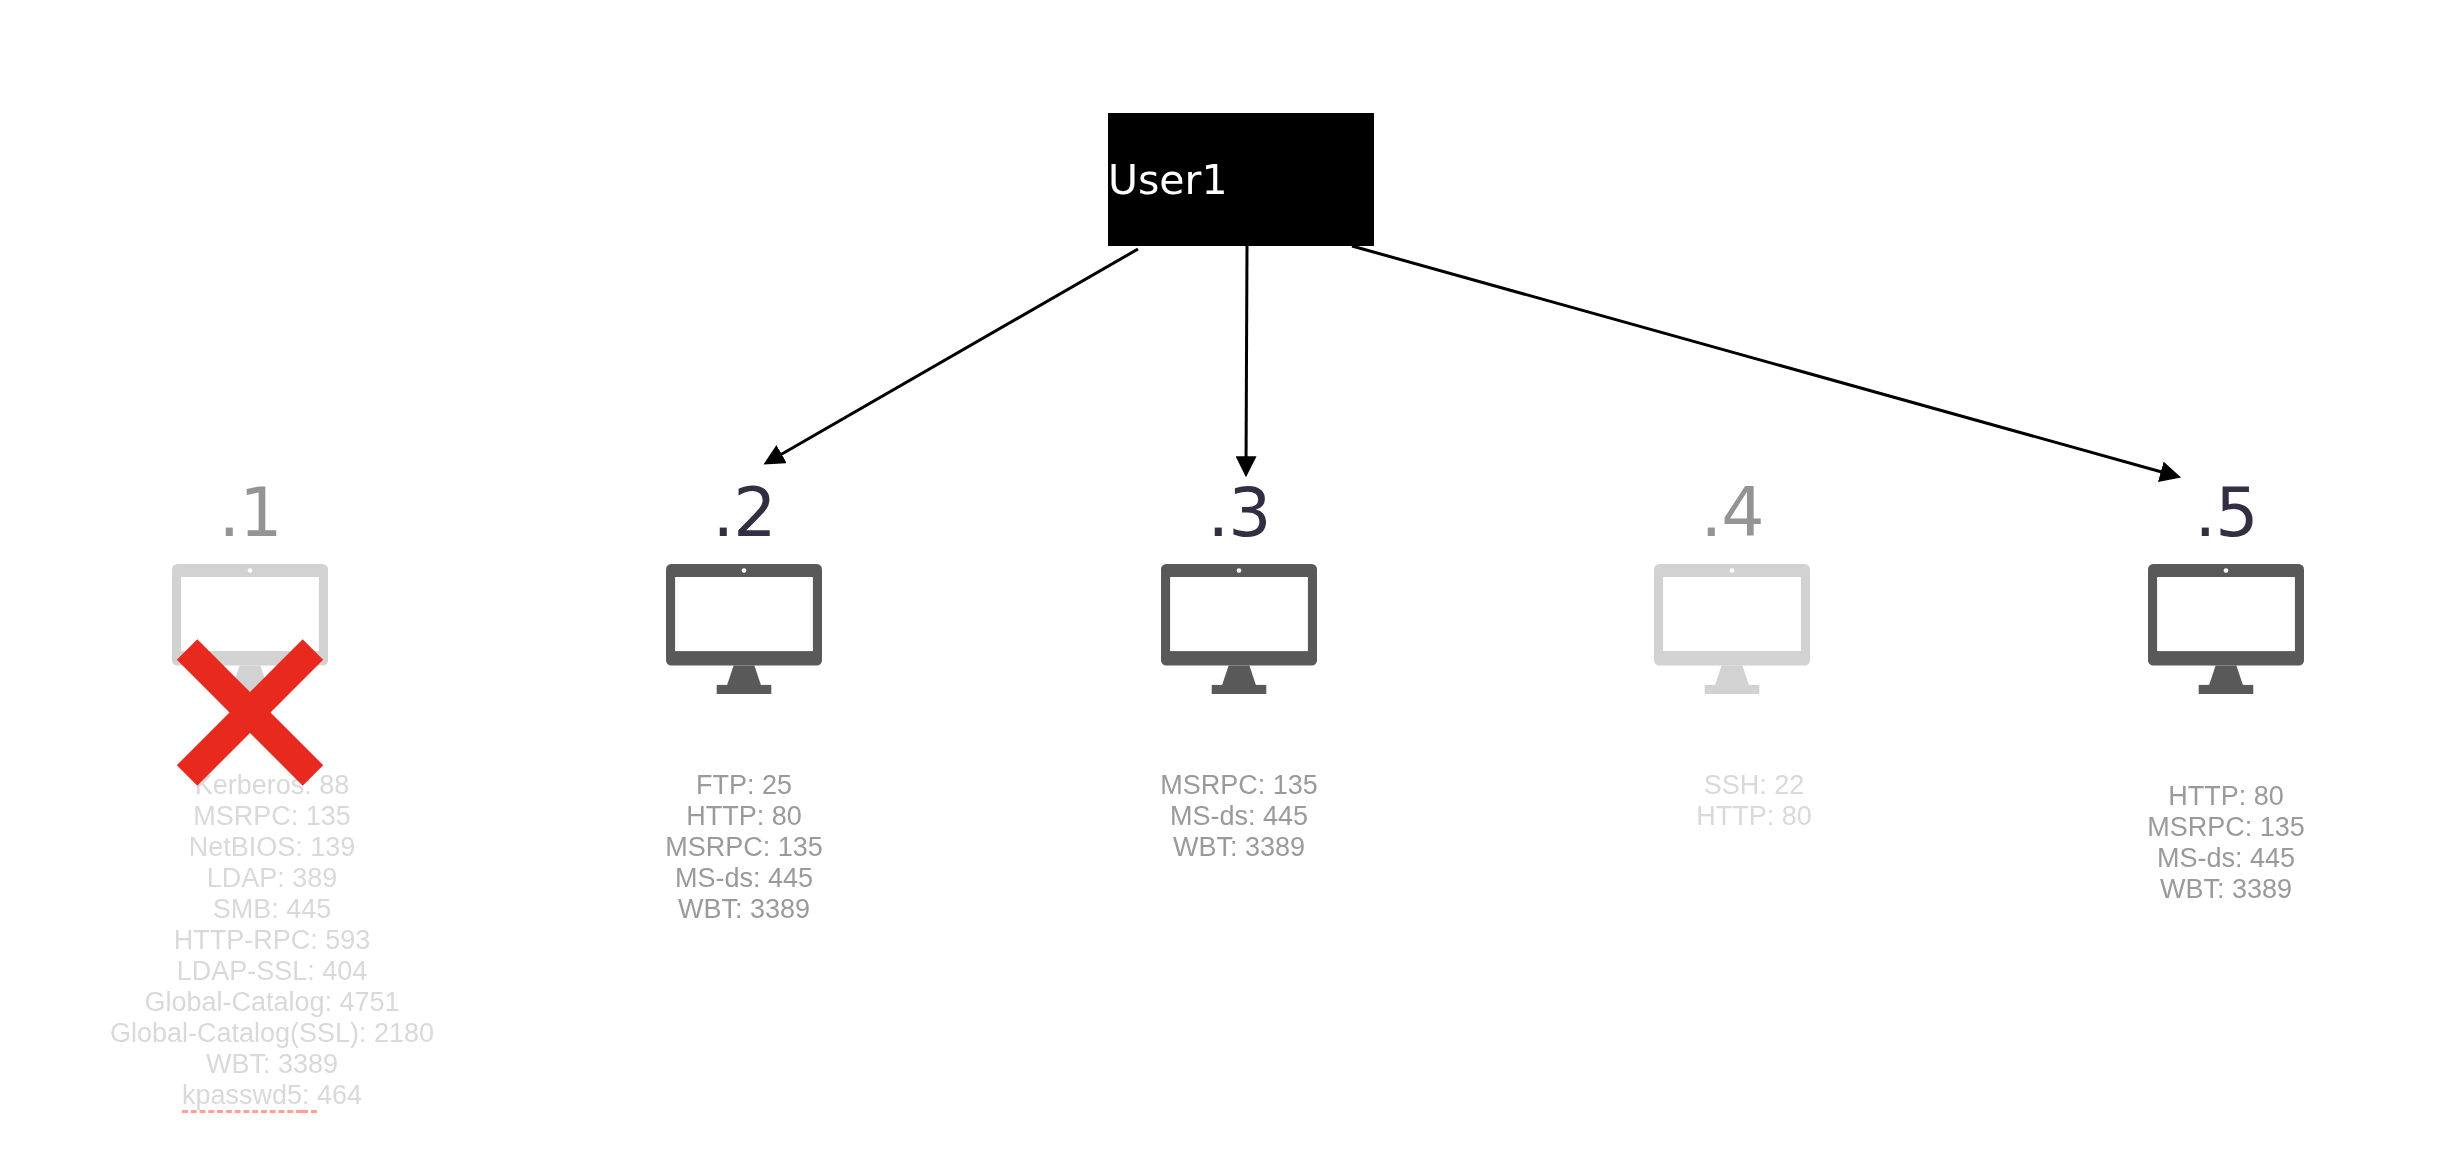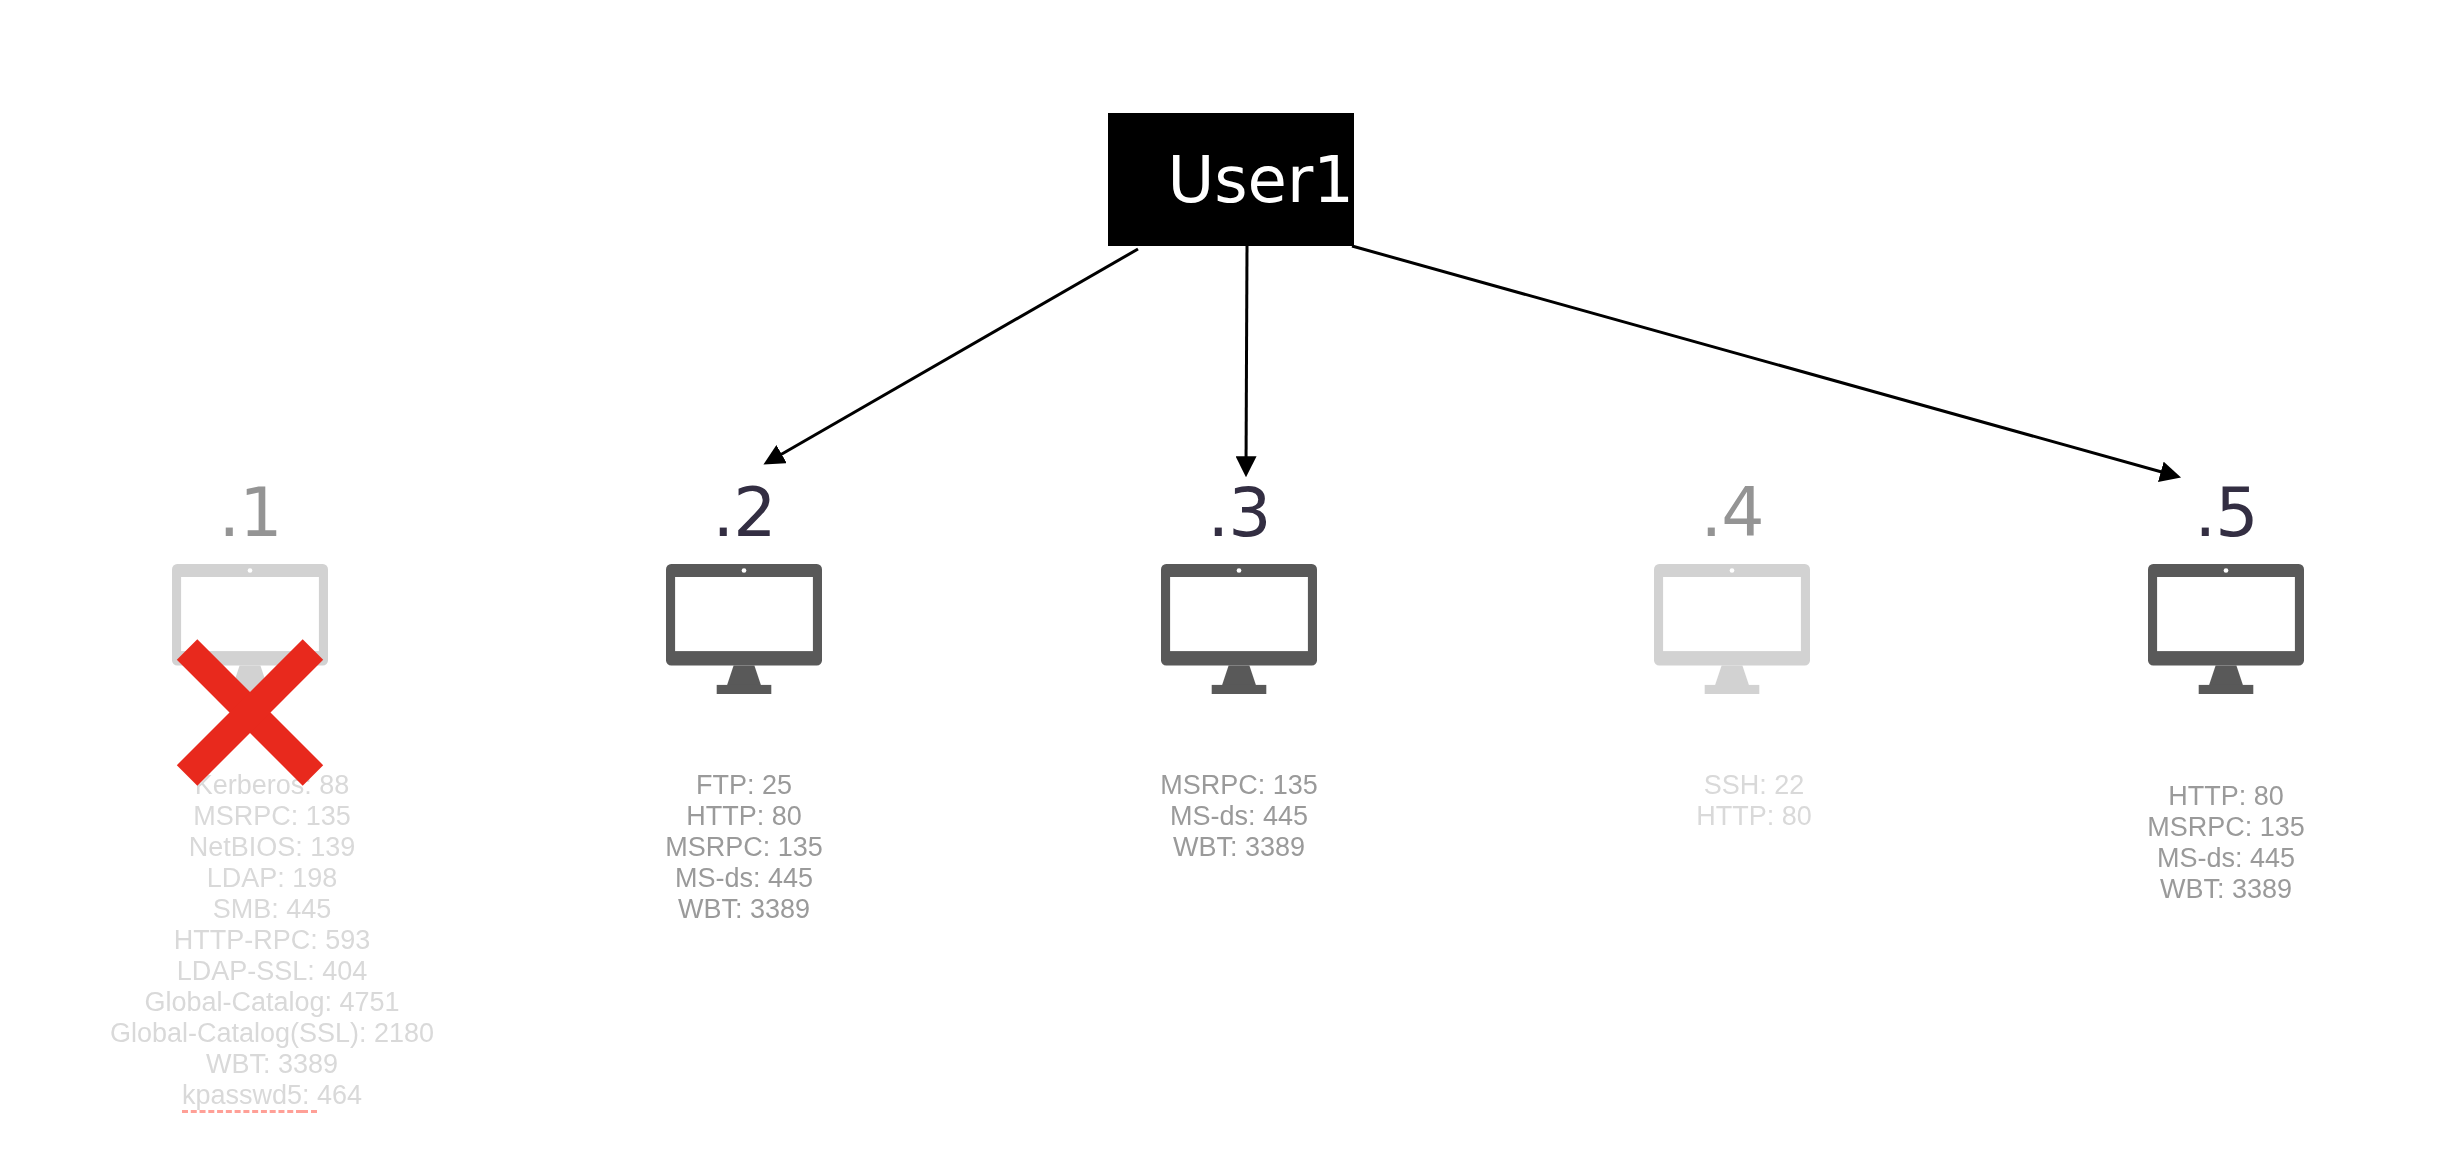--- a/index.html
+++ b/index.html
@@ -14,29 +14,29 @@
     background: #ffffff;
     overflow: hidden;
     font-family: "Liberation Sans", sans-serif;
   }
 
   
   .attacker-box {
     position: absolute;
     left: 1108px;
     top: 113px;
-    width: 246px;
+    width: 266px;
     height: 133px;
     background: var(--attacker-bg, #000);
     color: var(--attacker-fg, #fff);
     display: flex;
     align-items: center;
-    justify-content: flex-end;
+    justify-content: flex-start;
     font-family: "DejaVu Sans", sans-serif;
-    font-size: 64px;
+    font-size: 41px;
     font-weight: 400;
   }
 
   
   #arrow-layer {
     position: absolute;
     left: 0; top: 0;
     width: 2448px;
     height: 1172px;
     pointer-events: none;
@@ -148,21 +148,21 @@
         </svg>
         <div class="x-mark">
           <div class="x-bar a"></div>
           <div class="x-bar b"></div>
         </div>
       </div>
       <div class="ports">
           <div class="port-line"><span>Kerberos</span><span>: </span><span>88</span></div>
           <div class="port-line"><span>MSRPC</span><span>: </span><span>135</span></div>
           <div class="port-line"><span>NetBIOS</span><span>: </span><span>139</span></div>
-          <div class="port-line"><span>LDAP</span><span>: </span><span>198</span></div>
+          <div class="port-line"><span>LDAP</span><span>: </span><span>389</span></div>
           <div class="port-line"><span>SMB</span><span>: </span><span>445</span></div>
           <div class="port-line"><span>HTTP-RPC</span><span>: </span><span>593</span></div>
           <div class="port-line"><span>LDAP-SSL</span><span>: </span><span>404</span></div>
           <div class="port-line"><span>Global-Catalog</span><span>: </span><span>4751</span></div>
           <div class="port-line"><span>Global-Catalog(SSL)</span><span>: </span><span>2180</span></div>
           <div class="port-line"><span>WBT</span><span>: </span><span>3389</span></div>
           <div class="port-line"><span class="squiggle">kpasswd5</span><span class="squiggle">: </span><span>464</span></div>
         </div>
     </div>
       <div class="host host-2 st-active">

